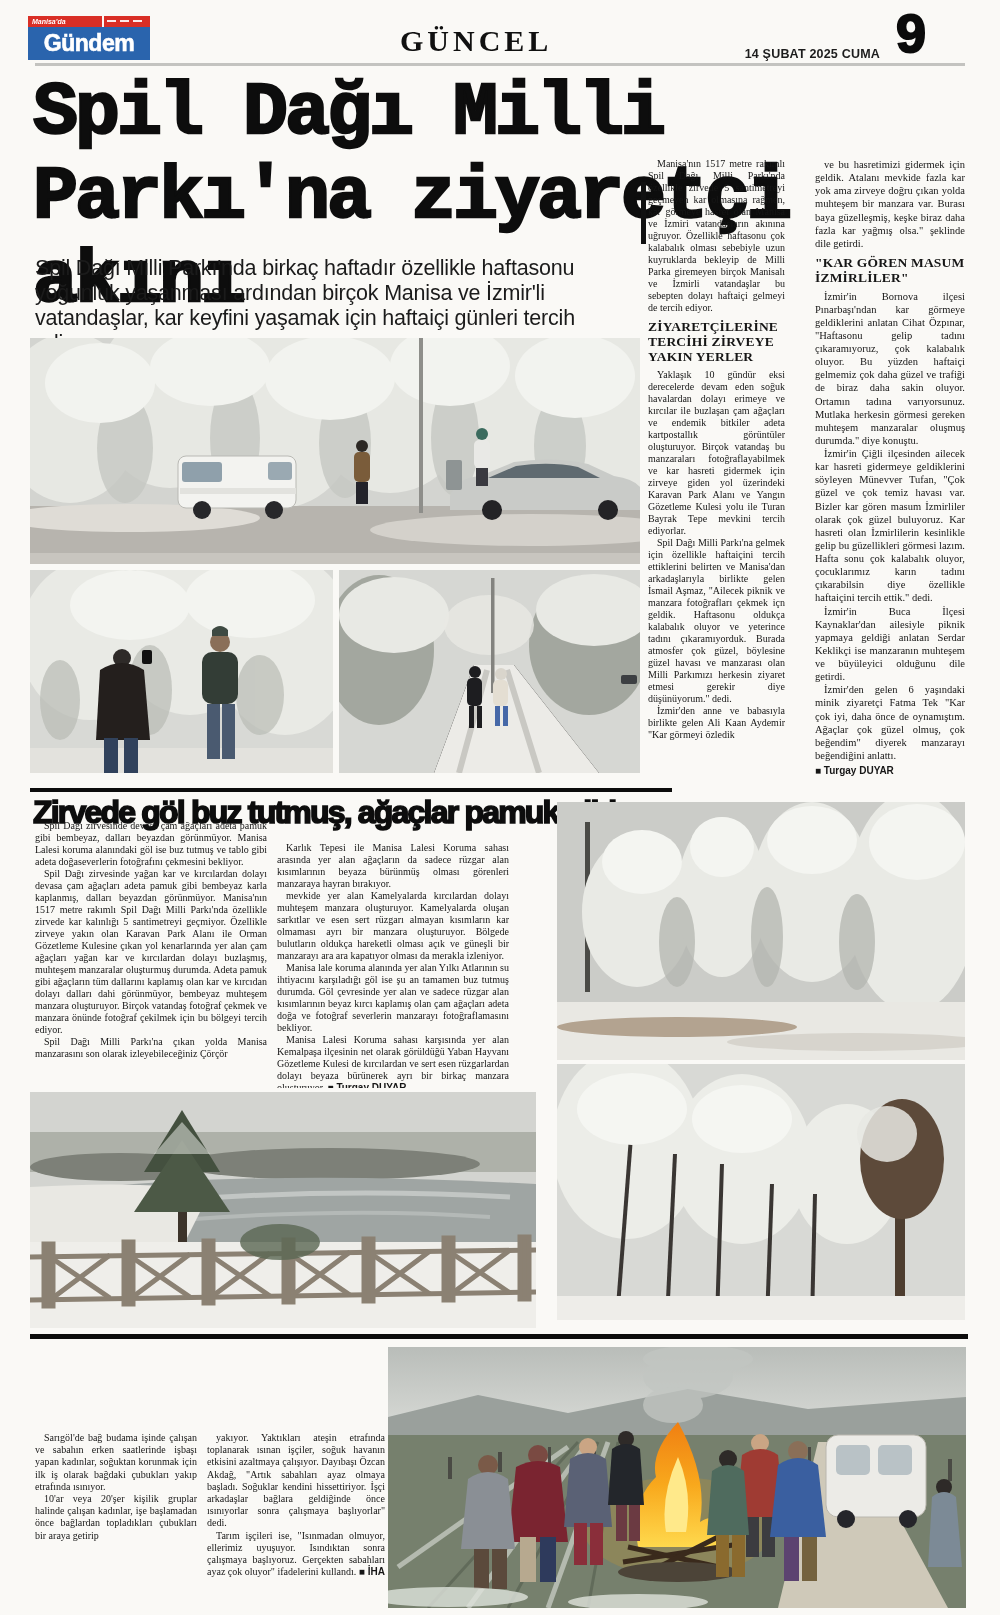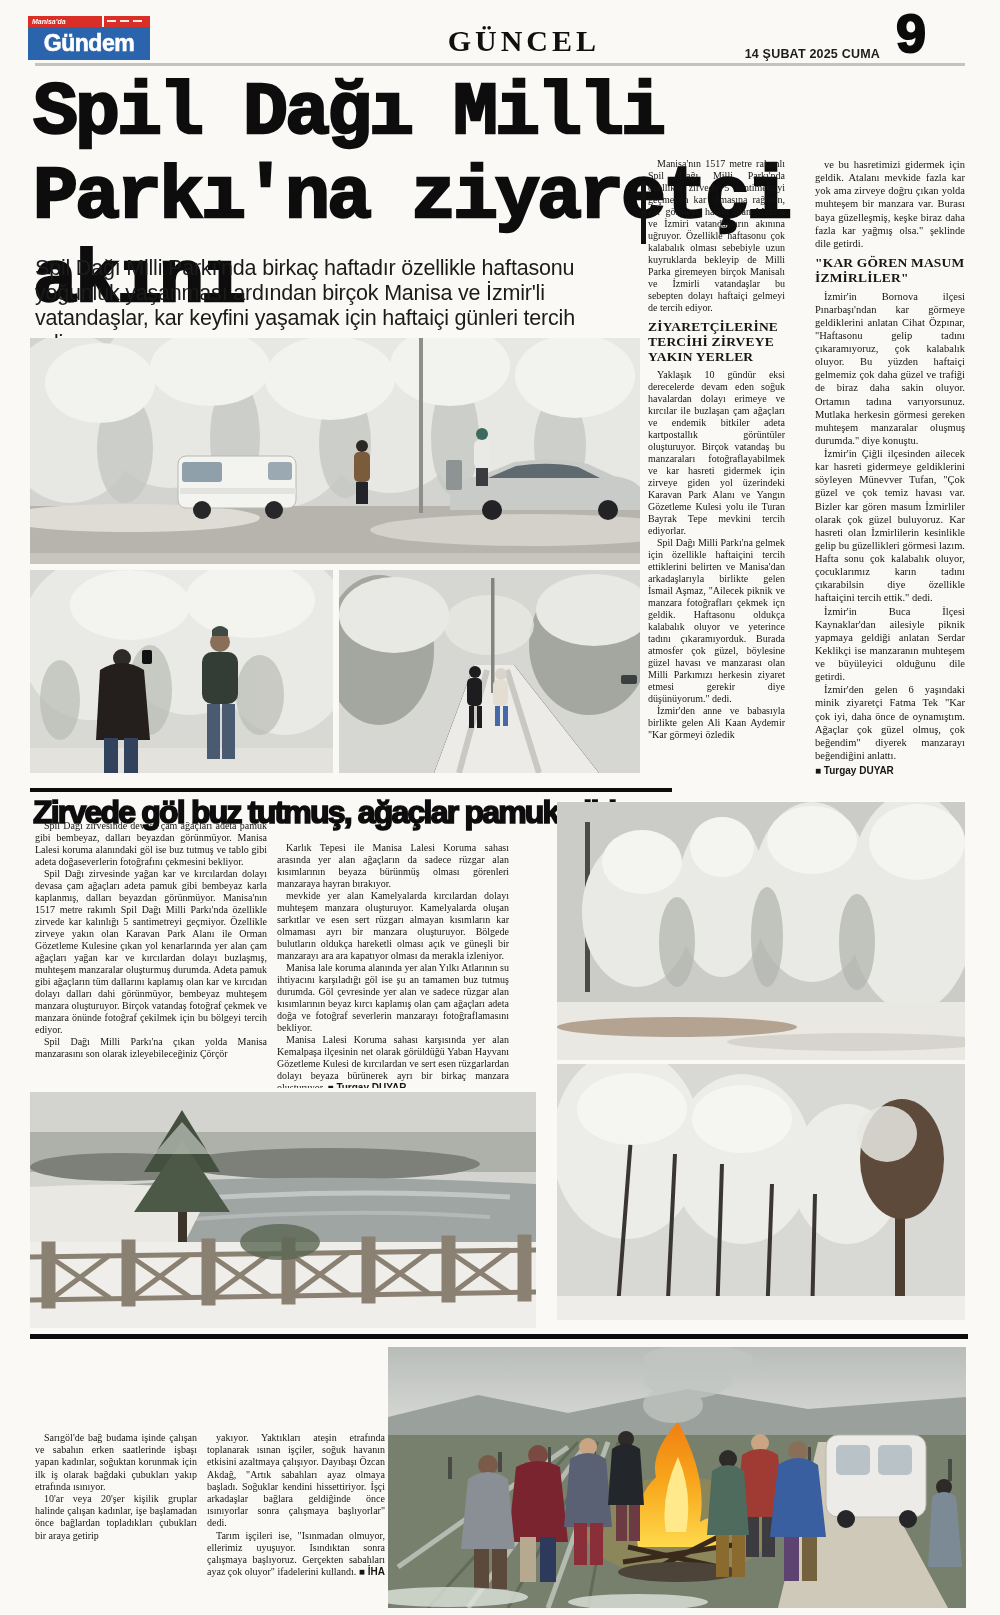--- a/index.html
+++ b/index.html
@@ -11,21 +11,21 @@
   .masthead{left:28px;top:16px;width:122px;height:44px;}
   .mast-top{position:absolute;left:0;top:0;width:74px;height:11px;background:var(--red);}
   .mast-top2{position:absolute;left:76px;top:0;width:46px;height:11px;background:var(--red);}
   .mast-kicker{position:absolute;left:4px;top:0px;font-family:"Liberation Sans",sans-serif;
         font-style:italic;font-weight:bold;font-size:7px;color:#fff;line-height:11px;}
   .mast-dash{position:absolute;top:4px;width:9px;height:2px;background:#fff;opacity:.9;}
   .mast-body{position:absolute;left:0;top:11px;width:122px;height:33px;background:var(--blue);
         display:flex;align-items:center;justify-content:center;}
   .mast-title{font-family:"Liberation Sans",sans-serif;font-weight:bold;font-size:23px;
         color:#fff;letter-spacing:-0.5px;-webkit-text-stroke:0.6px #fff;}
-  .section-title{left:400px;top:24px;width:200px;text-align:right;font-family:"Liberation Serif",serif;
+  .section-title{left:400px;top:24px;width:200px;text-align:left;font-family:"Liberation Serif",serif;
         font-weight:bold;font-size:30px;letter-spacing:4px;color:#101010;}
   .edition-date{left:735px;top:47px;width:145px;text-align:right;font-family:"Liberation Sans",sans-serif;
         font-weight:bold;font-size:12.5px;color:#1c1c1c;letter-spacing:0.2px;}
   .page-number{left:896px;top:2px;width:70px;font-family:"Liberation Sans",sans-serif;font-weight:bold;
         font-size:54px;color:#0b0b0b;-webkit-text-stroke:2px #0b0b0b;}
   .header-rule{left:35px;top:63px;width:930px;height:3px;background:#c3c3c0;}
 
   
   .h-mega{font-family:"Liberation Sans",sans-serif;font-weight:bold;color:#0d0d0d;
         -webkit-text-stroke:2.4px #0d0d0d;letter-spacing:-3px;line-height:1.12;}

